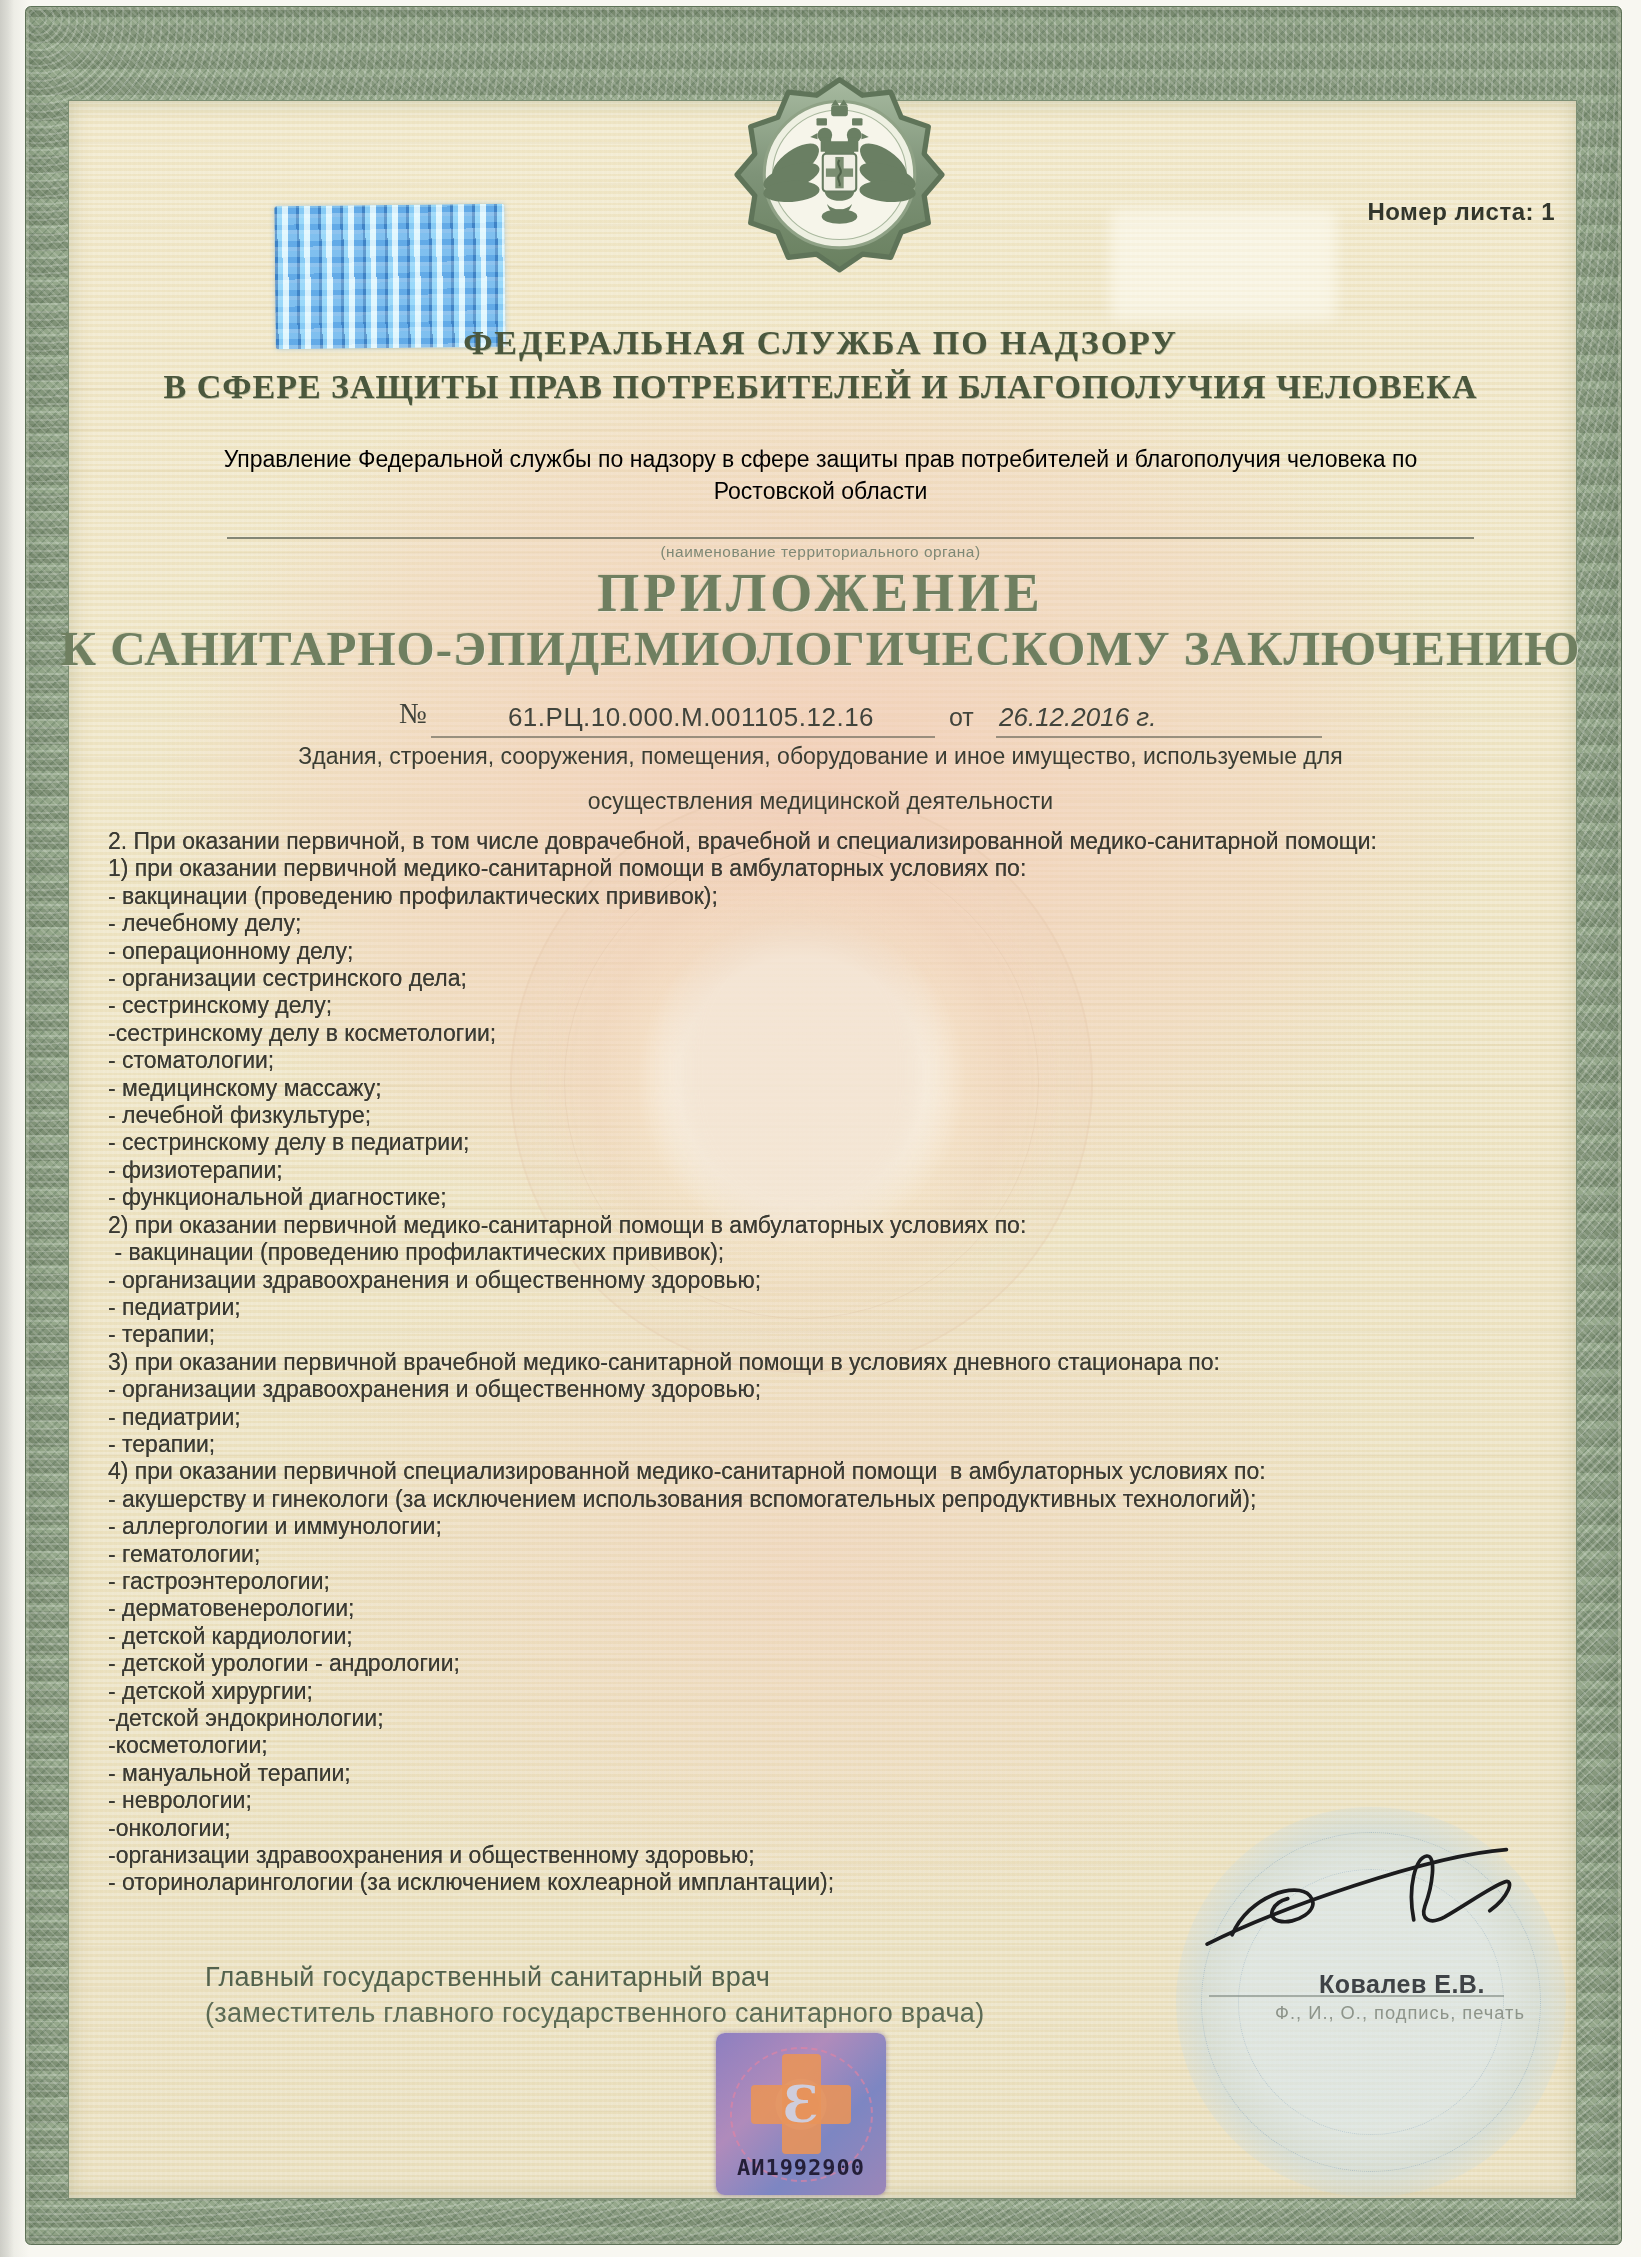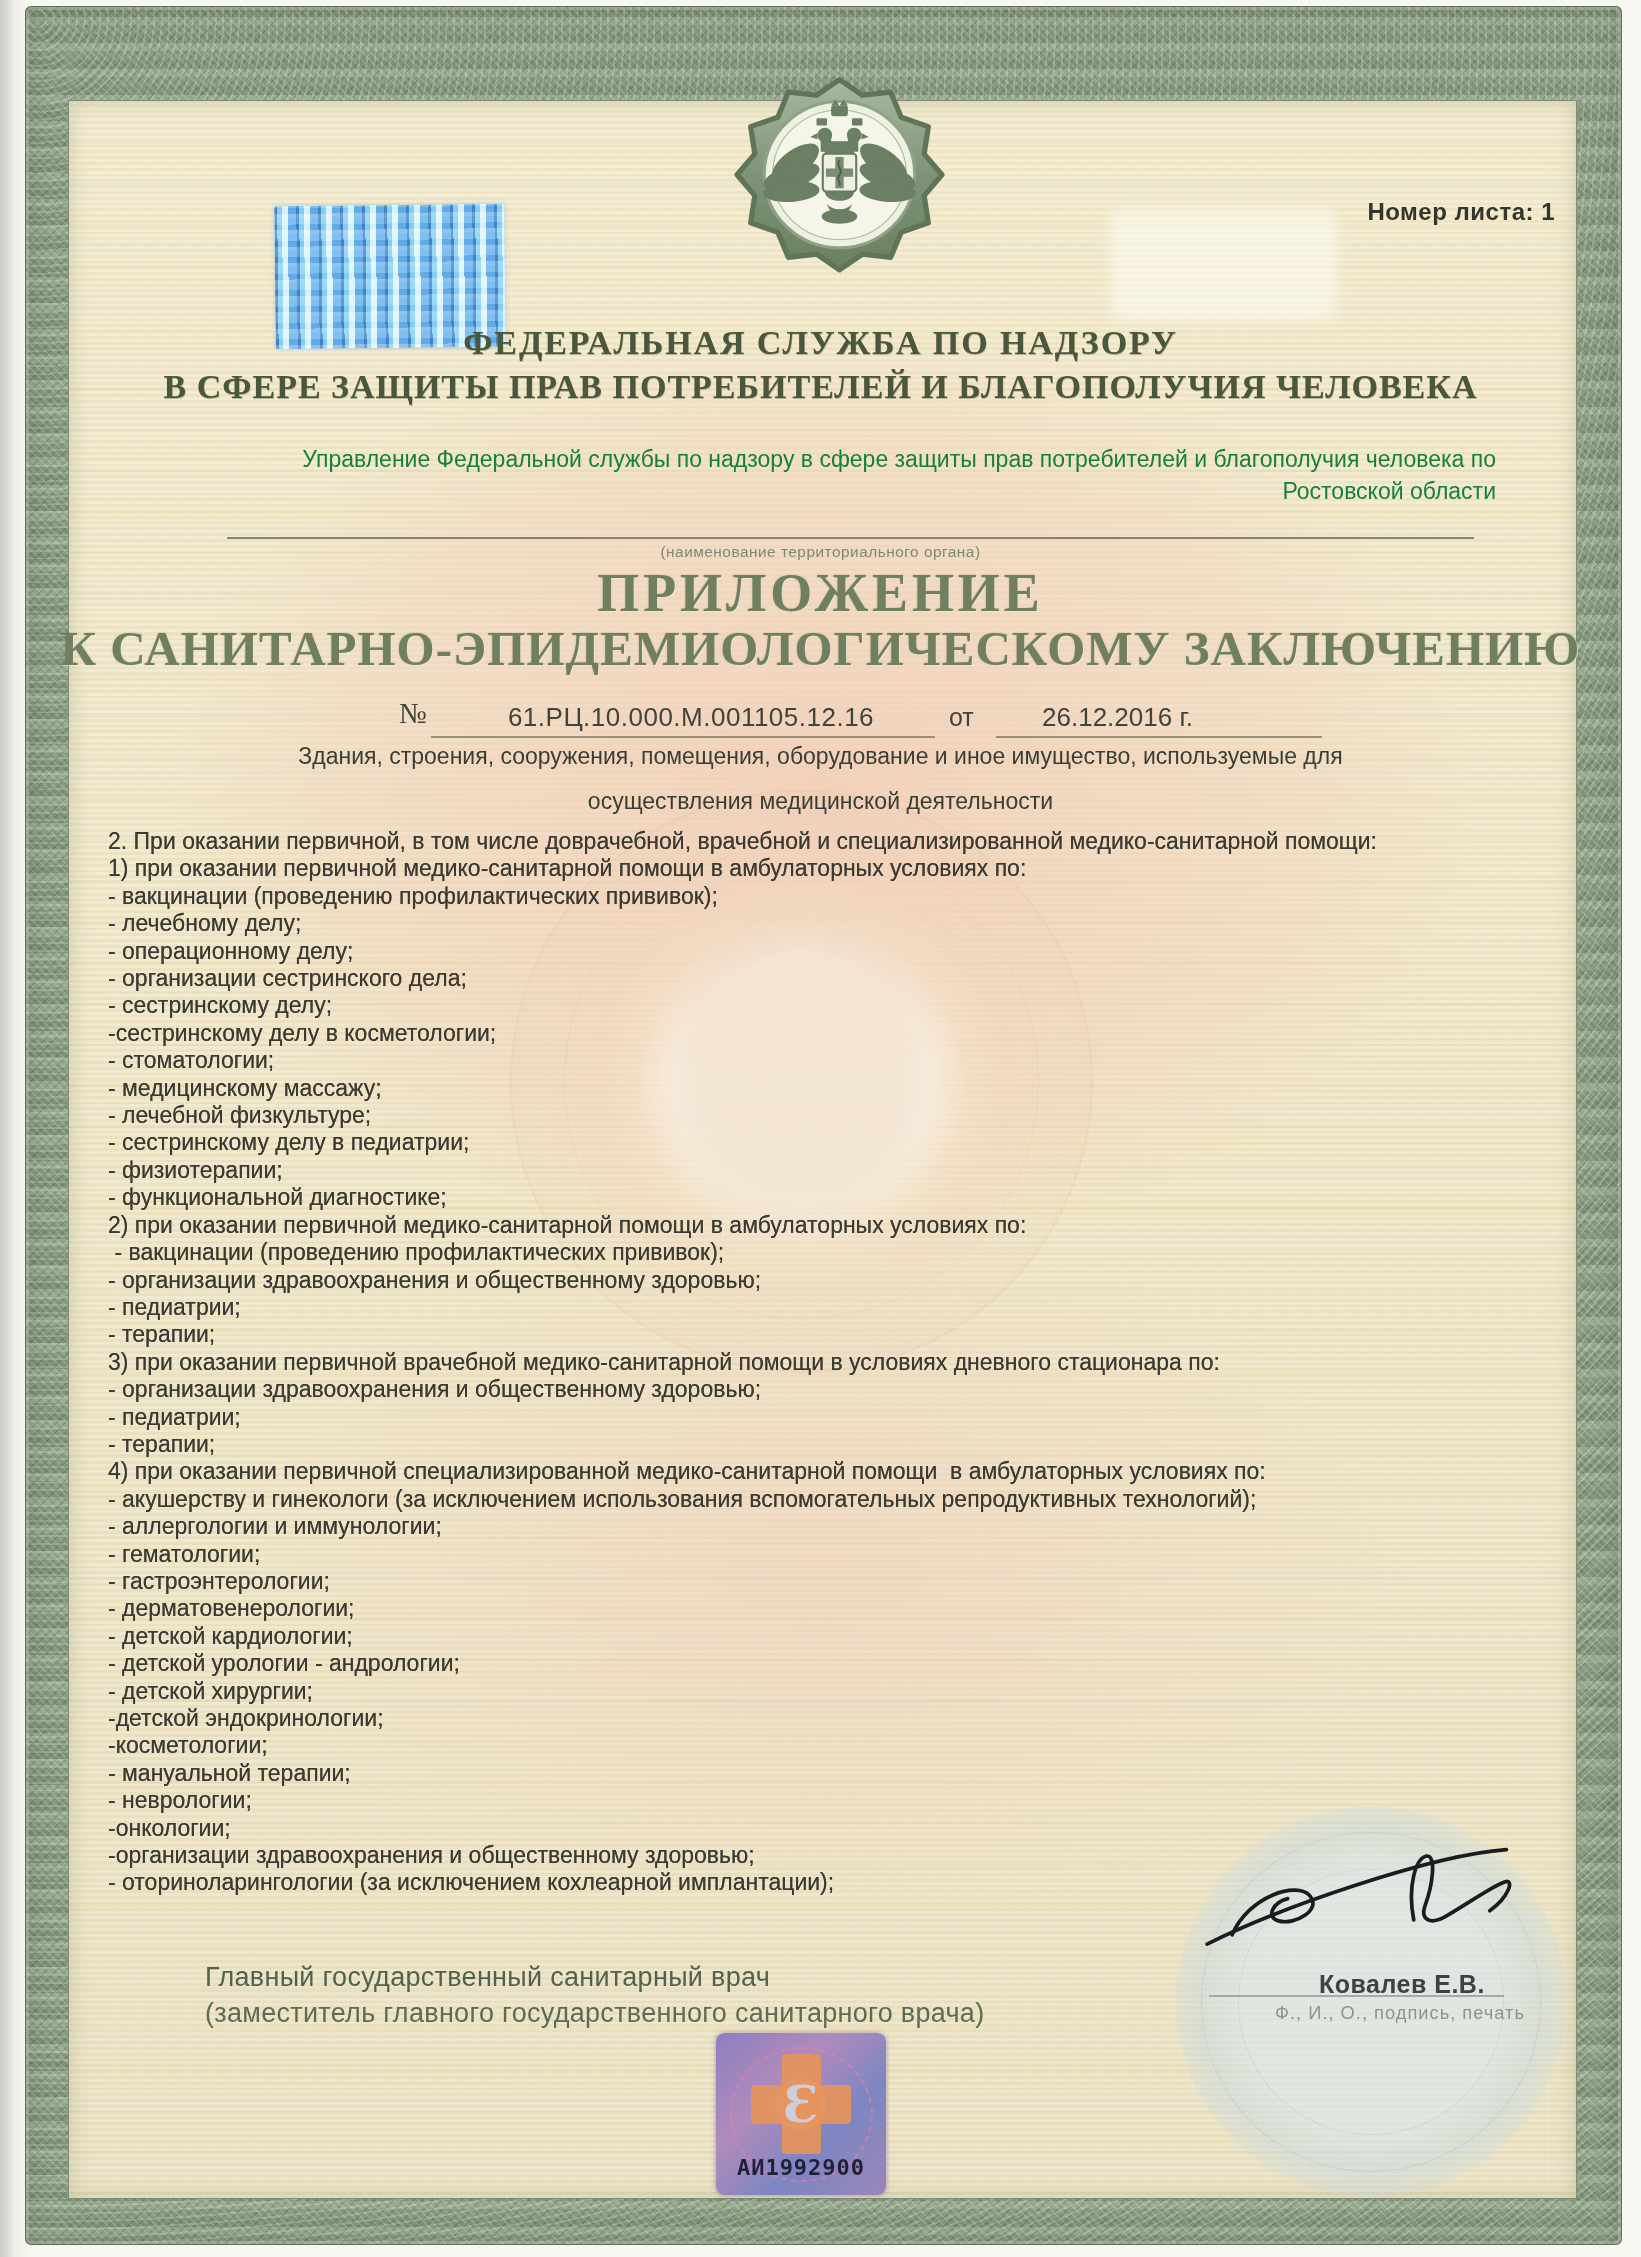--- a/index.html
+++ b/index.html
@@ -56,33 +56,33 @@
   
   .badge{position:absolute;left:714px;top:66px;width:251px;height:230px;}
   
   .sheet-no{position:absolute;left:1323px;top:198px;width:232px;text-align:right;
     font:bold 24px "Liberation Sans",sans-serif;color:#32362c;letter-spacing:0.5px;}
   .hdr{position:absolute;left:87px;right:87px;text-align:center;
     font-family:"Liberation Serif",serif;font-weight:bold;color:#4a573d;
     text-shadow:0.5px 0.5px 0 rgba(70,85,55,.35);}
   .hdr1{top:324px;font-size:34px;letter-spacing:1.9px;}
   .hdr2{top:368px;font-size:34px;letter-spacing:1px;}
-  .auth{position:absolute;left:145px;right:145px;text-align:right;font-size:23px;color:#15803d;}
+  .auth{position:absolute;left:145px;right:145px;text-align:center;font-size:23px;color:#000000;}
   .auth1{top:446px;}
   .auth2{top:478px;}
   .rule{position:absolute;left:227px;top:537px;width:1247px;height:1.9px;background:rgba(95,100,84,.75);}
   .rule-cap{position:absolute;left:145px;right:145px;top:543px;text-align:center;font-size:15.4px;color:#7e8875;letter-spacing:0.5px;}
   .title{position:absolute;left:58px;right:58px;text-align:center;font-family:"Liberation Serif",serif;
     font-weight:bold;color:#6f7f60;text-shadow:1px 1px 0 rgba(250,248,235,.55), 0 0 1.9px rgba(85,105,70,.40);}
   .title1{top:562px;font-size:54px;letter-spacing:3.9px;}
   .title2{top:620px;font-size:49px;letter-spacing:1px;}
   .no-sign{position:absolute;left:399px;top:697px;font:29px "Liberation Serif",serif;color:#3f423a;}
   .no-val{position:absolute;left:452px;top:702px;width:478px;text-align:center;font-size:26px;color:#41443c;letter-spacing:0.5px;}
   .ot{position:absolute;left:949px;top:703px;font-size:25px;color:#41443c;}
-  .date-val{position:absolute;left:999px;top:702px;width:237px;text-align:center;font-size:26px;color:#41443c;}
+  .date-val{position:absolute;left:999px;top:702px;width:237px;font-size:26px;color:#41443c;font-style:italic;}
   .uline{position:absolute;top:736px;height:1.9px;background:rgba(80,84,72,.55);}
   .ul1{left:431px;width:504px;}
   .ul2{left:996px;width:326px;}
   .subject{position:absolute;left:126px;right:126px;text-align:center;font-size:23px;color:#3a3d33;}
   .subj1{top:743px;}
   .subj2{top:788px;}
   
   .body-lines{position:absolute;left:108px;top:828px;width:1434px;color:#3a3a33;}
   .body-lines div{font-size:23px;line-height:27.4px;white-space:pre;text-shadow:0 0 0.4px rgba(58,58,51,.8);}
   

